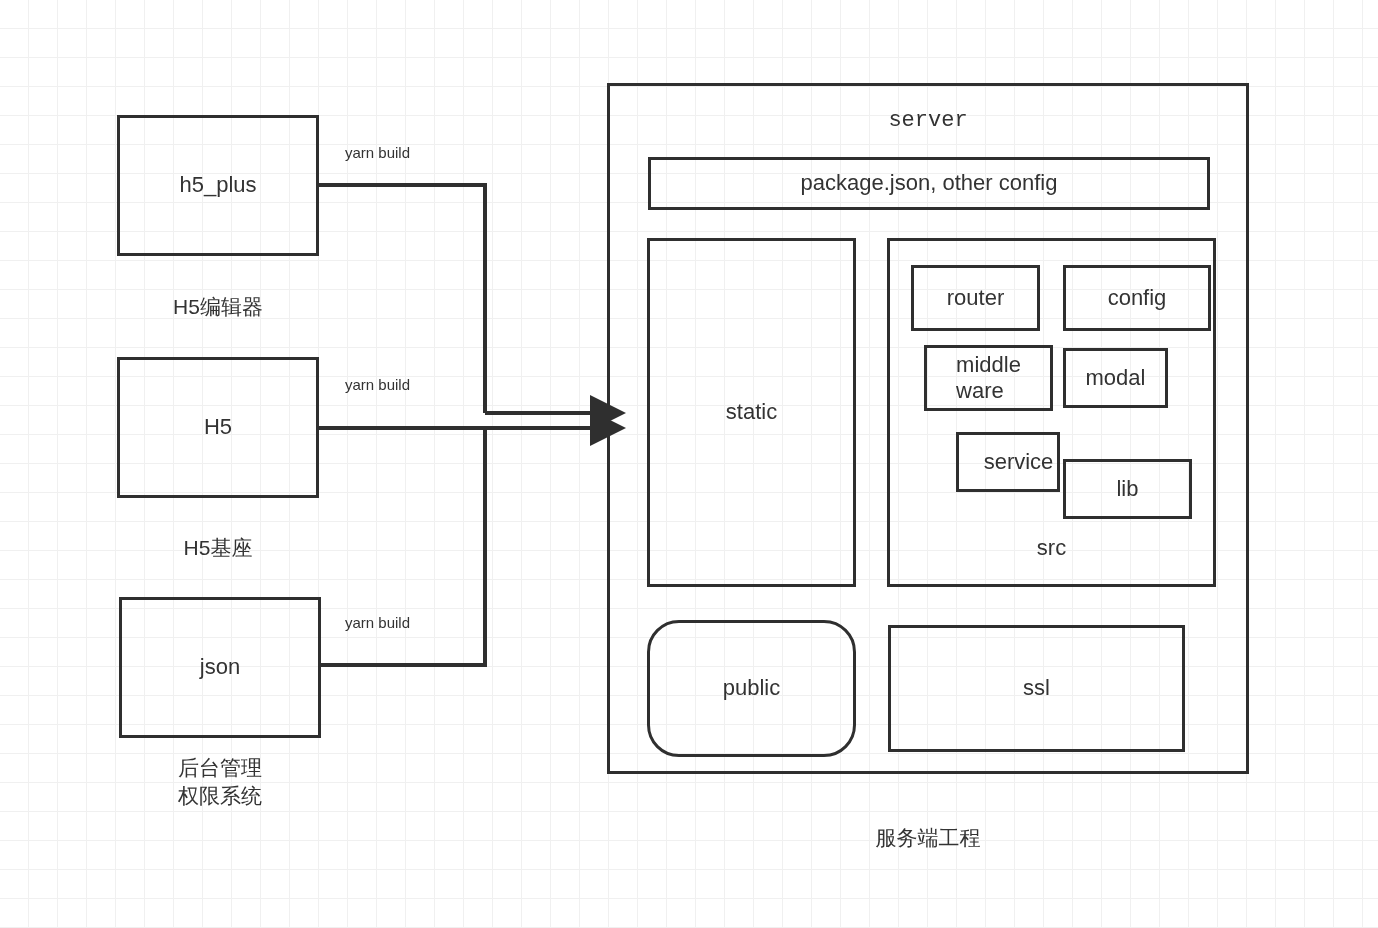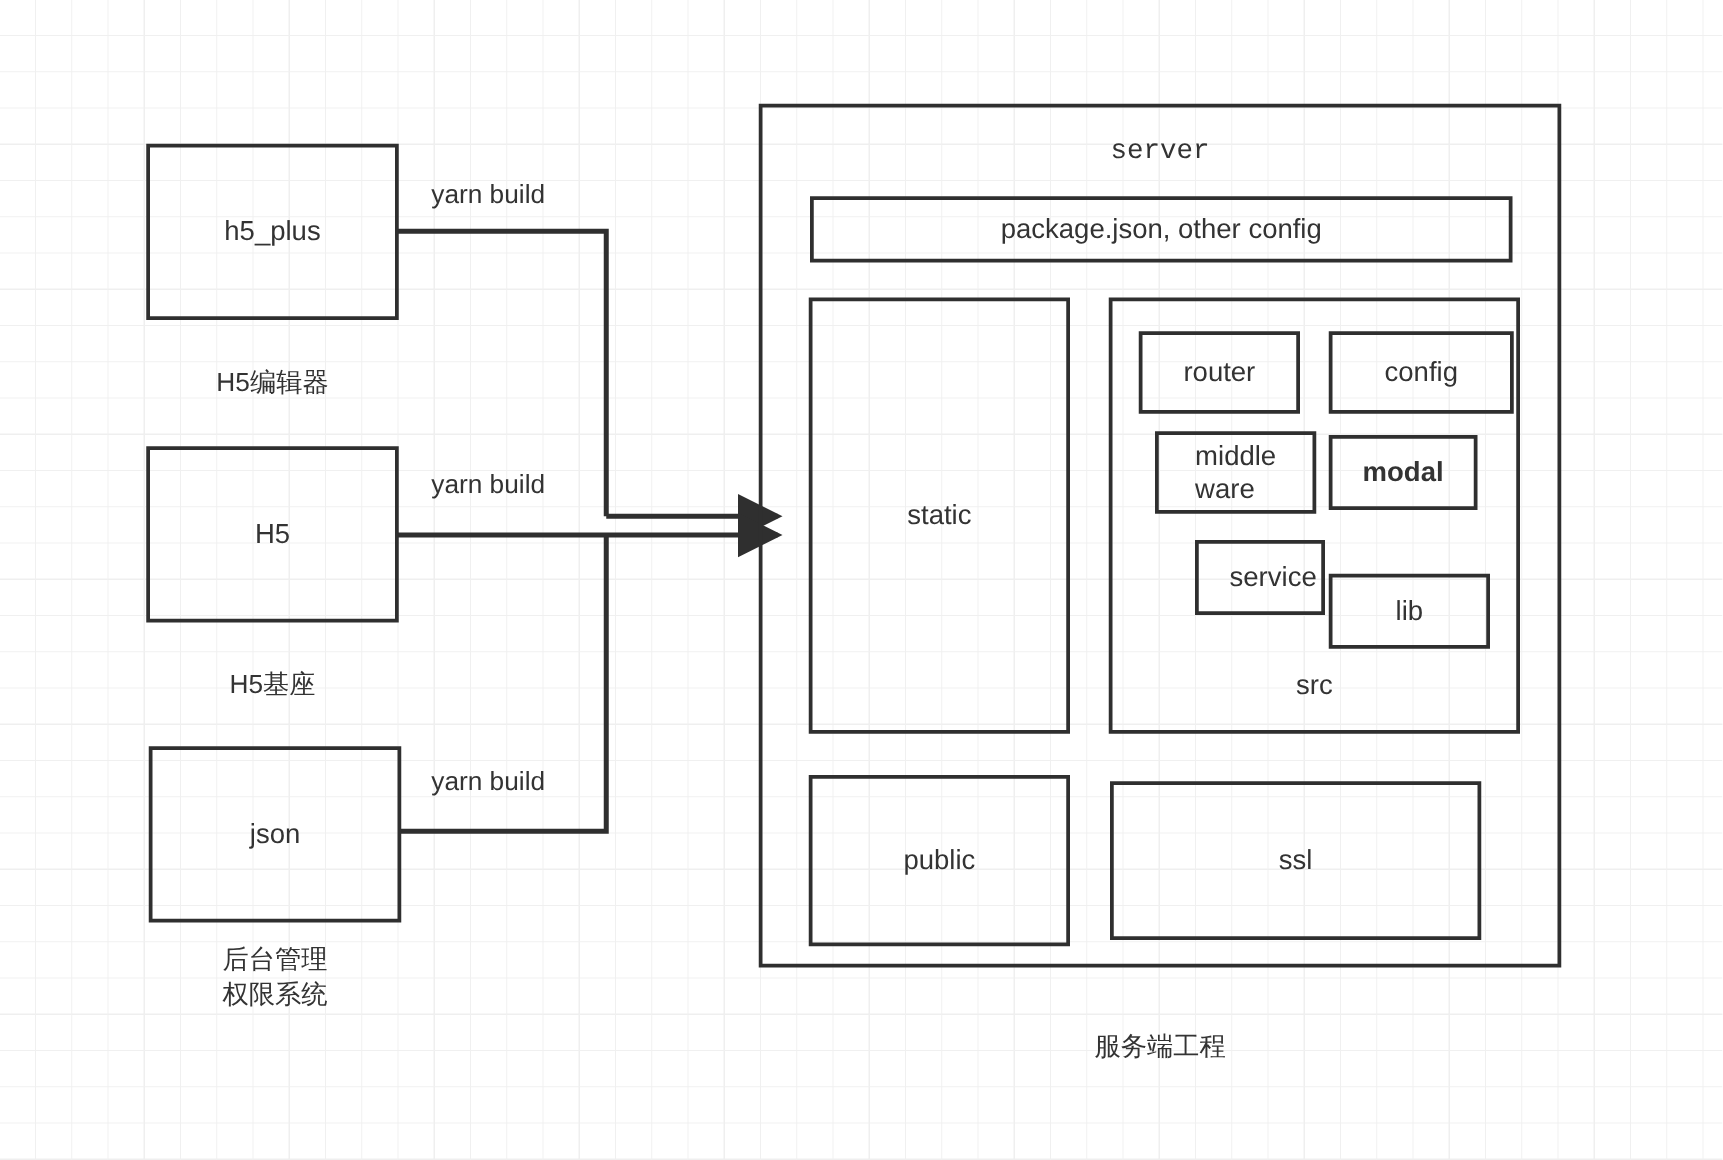--- a/index.html
+++ b/index.html
@@ -59,21 +59,21 @@
   .caption {
     position: absolute;
     font-size: 21px;
     color: #333333;
     text-align: center;
     line-height: 1.35;
     white-space: pre-line;
   }
   .edge-label {
     position: absolute;
-    font-size: 21px;
+    font-size: 15px;
     color: #333333;
     white-space: nowrap;
   }
   svg.wires {
     position: absolute;
     left: 0;
     top: 0;
     width: 1378px;
     height: 928px;
     pointer-events: none;
@@ -138,31 +138,31 @@
   <div class="node" style="left:911px; top:265px; width:129px; height:66px;">
     <span class="node-label">router</span>
   </div>
   <div class="node" style="left:1063px; top:265px; width:148px; height:66px;">
     <span class="node-label">config</span>
   </div>
   <div class="node" style="left:924px; top:345px; width:129px; height:66px;">
     <span class="node-label">middle
 ware</span>
   </div>
-  <div class="node" style="left:1063px; top:348px; width:119px; height:60px;font-weight:bold;">
+  <div class="node" style="left:1063px; top:348px; width:105px; height:60px;">
     <span class="node-label">modal</span>
   </div>
   <div class="node" style="left:956px; top:432px; width:104px; height:60px;padding-left:21px;">
     <span class="node-label">service</span>
   </div>
   <div class="node" style="left:1063px; top:432px; width:129px; height:60px;margin-top:27px;">
     <span class="node-label">lib</span>
   </div>
 
-  <div class="node" style="left:647px; top:620px; width:209px; height:137px;">
+  <div class="node" style="left:647px; top:620px; width:209px; height:137px;border-radius:32px;">
     <span class="node-label">public</span>
   </div>
   <div class="node" style="left:888px; top:625px; width:297px; height:127px;">
     <span class="node-label">ssl</span>
   </div>
 
   <div class="caption" style="left:607px; top:824px; width:642px;">服务端工程</div>
 
 </div>
 

